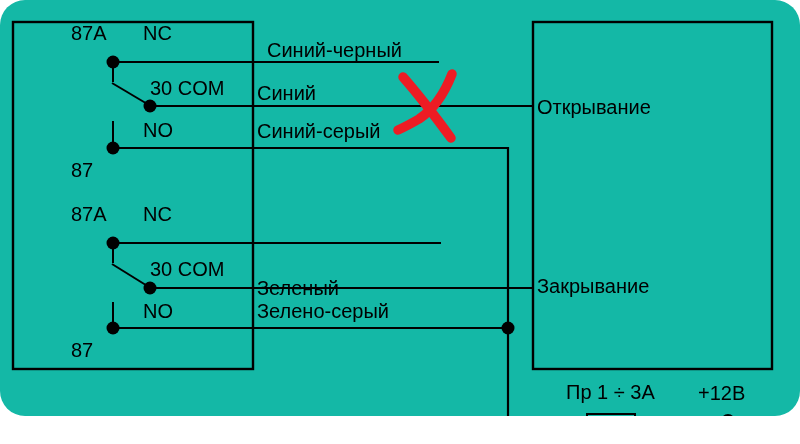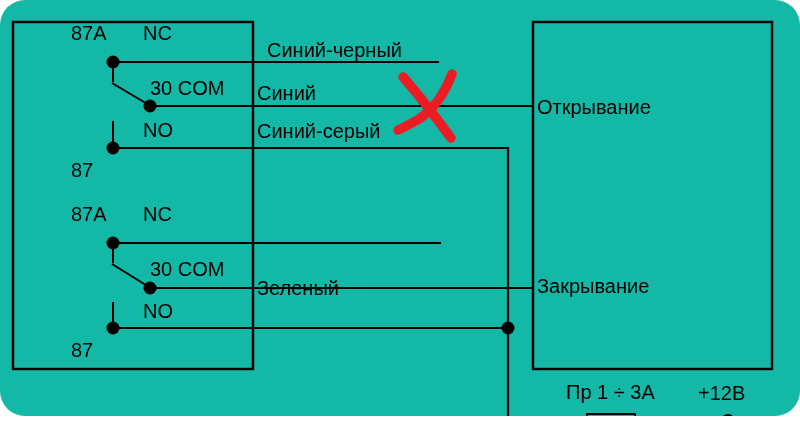--- a/index.html
+++ b/index.html
@@ -92,20 +92,21 @@
   <div class="lbl" style="left:257px; top:83px;">Синий</div>
   <div class="lbl" style="left:257px; top:121px;">Синий-серый</div>
 
   <div class="lbl" style="left:71px; top:204px;">87A</div>
   <div class="lbl" style="left:143px; top:204px;">NC</div>
   <div class="lbl" style="left:150px; top:259px;">30 COM</div>
   <div class="lbl" style="left:143px; top:301px;">NO</div>
   <div class="lbl" style="left:71px; top:340px;">87</div>
 
   <div class="lbl" style="left:257px; top:262px;margin-top:16px;">Зеленый</div>
+  <div class="lbl" style="left:257px; top:301px;">Зелено-серый</div>
 
   <div class="lbl" style="left:537px; top:276px;">Закрывание</div>
   <div class="lbl" style="left:537px; top:97px;">Открывание</div>
 
   <div class="lbl" style="left:566px; top:382px;">Пр 1 ÷ 3А</div>
   <div class="lbl" style="left:698px; top:383px;">+12В</div>
 
 </div>
 
 </body></html>

